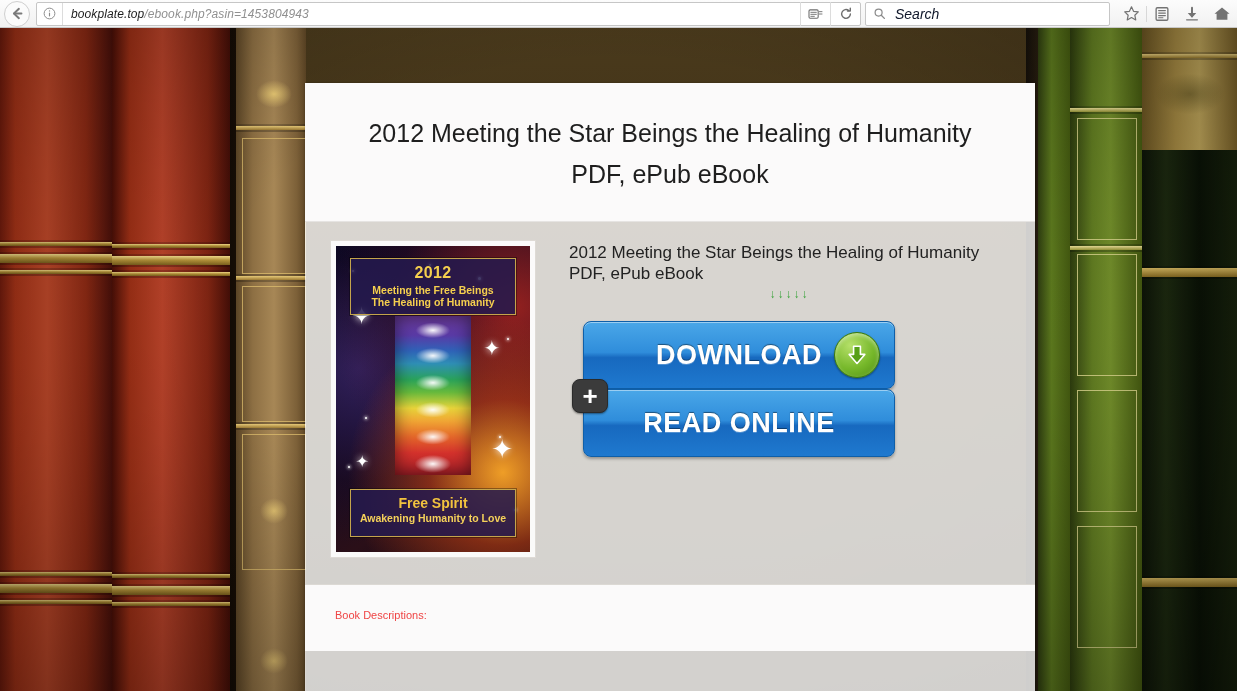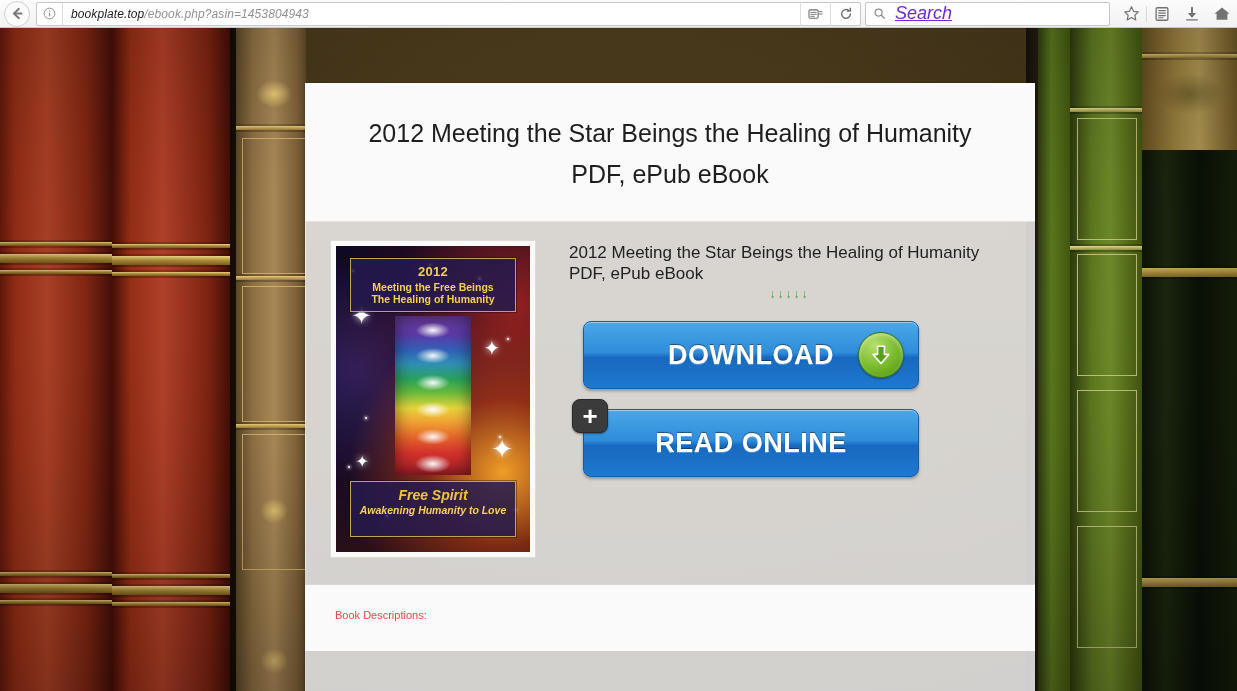--- a/index.html
+++ b/index.html
@@ -50,23 +50,22 @@
     display: flex; align-items: center; justify-content: center;
     color: #6d6d6d;
     border-left: 1px solid #dcdcdc;
   }
   .searchbar {
     width: 245px; height: 24px; flex: 0 0 auto;
     background: #fff; border: 1px solid #c6c6c6; border-radius: 2px;
     display: flex; align-items: center; margin-right: 6px;
   }
   .search-ph {
-    font-size: 18px; color: #6d28d9; font-style: italic;
+    font-size: 14px; color: #0f172a; font-style: italic;
     padding-left: 3px;
-    text-decoration: underline;
   }
   .chrome-icon {
     width: 30px; height: 26px; flex: 0 0 auto;
     display: flex; align-items: center; justify-content: center;
     color: #737373;
   }
   .chrome-sep { width: 1px; height: 16px; background: #d8d8d8; flex: 0 0 auto; }
 
   
   #page-viewport {
@@ -130,24 +129,24 @@
   }
   .cover-box {
     position: absolute; left: 7%; right: 7%;
     background: rgba(36,26,78,.86);
     border: 1px solid #c4a44c;
     outline: 1px solid rgba(0,0,0,.35);
     text-align: center; color: #f5cf4e;
     font-weight: bold;
   }
   #cover-title-box { top: 4%; padding: 5px 2px 6px; }
-  #cover-title-box .ct-year { font-size: 13px; letter-spacing: .3px; }
+  #cover-title-box .ct-year { font-size: 16px; letter-spacing: .3px; }
   #cover-title-box .ct-l1 { font-size: 10.5px; margin-top: 2px; }
   #cover-title-box .ct-l2 { font-size: 10.5px; }
-  #cover-bottom-box { bottom: 5%; padding: 5px 2px 20px; font-style: italic; }
+  #cover-bottom-box { bottom: 5%; padding: 5px 2px 12px; }
   #cover-bottom-box .cb-main { font-size: 14px; color: #f2c33e; }
   #cover-bottom-box .cb-sub { font-size: 10.5px; margin-top: 1px; color: #f5d15a; }
   #chakra {
     position: absolute; left: 30.5%; width: 39%; top: 23%; height: 52%;
     background: linear-gradient(
       180deg,
       #6d3c9e 0%, #5a3aa6 12%,
       #2f63b8 22%, #2f8fb5 30%,
       #2aa35a 40%, #67b93c 48%,
       #e8d43a 58%, #f0a634 66%,
@@ -176,22 +175,22 @@
   }
   #promo-1 { margin-top: 13px; }
   #arrow-row {
     text-align: center; color: #3aa33a; font-size: 12px;
     letter-spacing: 2px; margin-top: 3px;
   }
 
   
   #button-stack { margin-top: 20px; padding-left: 14px; }
   .cta {
-    position: relative; width: 336px; height: 68px;
-    border-radius: 8px; margin-bottom: 20px;
+    position: relative; width: 312px; height: 68px;
+    border-radius: 8px; margin-bottom: 0;
     display: flex; align-items: center; justify-content: center;
     cursor: pointer; overflow: visible;
   }
   .cta-blue {
     background: linear-gradient(#4aa7e8 0%, #2f8ddb 46%, #1769bf 54%, #1f79cf 100%);
     border: 1px solid #0f5fa8;
     box-shadow: inset 0 1px 0 rgba(255,255,255,.45), 0 2px 3px rgba(0,0,0,.3);
   }
   .cta-green {
     background: linear-gradient(#8dc63f 0%, #7ab82f 46%, #5a9c18 54%, #6aa923 100%);

